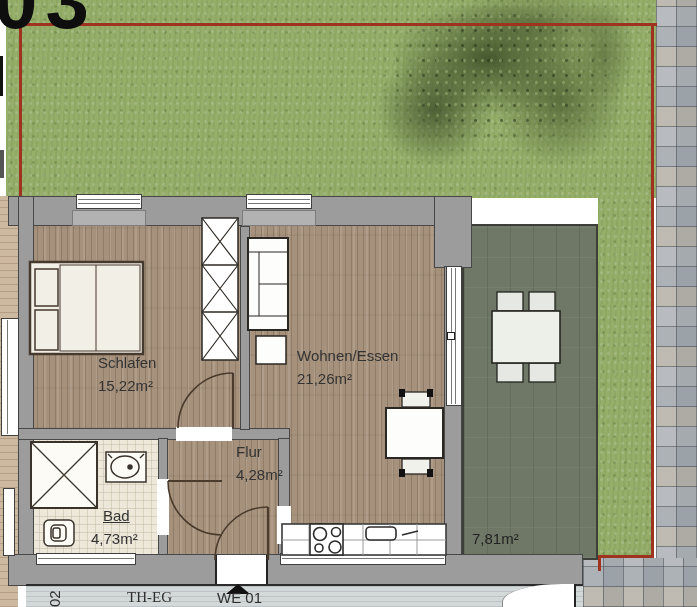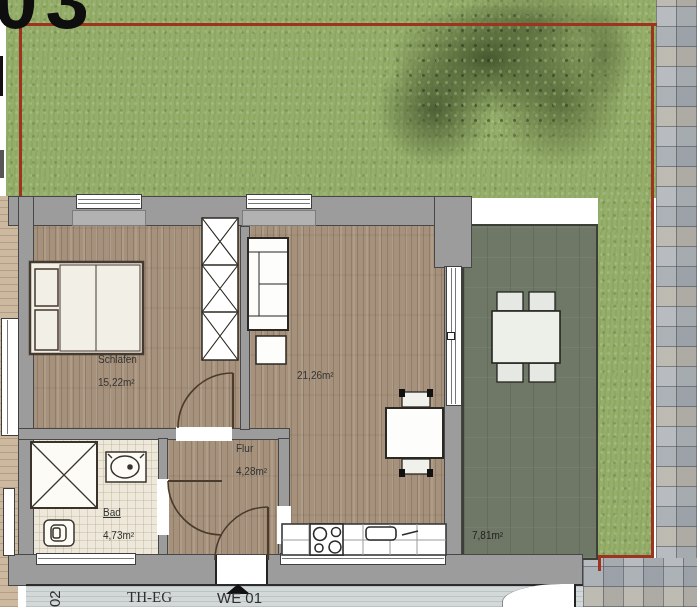--- a/index.html
+++ b/index.html
@@ -52,21 +52,21 @@
       repeating-linear-gradient(0deg, rgba(255,255,255,.05) 0 1px, transparent 1px 30px);
     border:2px solid #3c3f38;box-sizing:border-box;}
   .hallstrip{background:#d3d8d8;
     background-image:repeating-linear-gradient(0deg, rgba(120,132,138,.25) 0 1px, transparent 1px 5px);
     border-top:2px solid #2c2c2c;box-sizing:border-box;}
   .opening{background:#fff;}
   .winbar{background:#fff;border:1px solid #3f3f3f;box-sizing:border-box;}
   .winline{background:#777;}
   .niche{background:#b2b2b2;border:1px solid #7c7c7c;box-sizing:border-box;}
   
-  .lbl{position:absolute;font-size:10px;color:#333;white-space:nowrap;}
+  .lbl{position:absolute;font-size:15px;color:#333;white-space:nowrap;}
   .lbl.dark{color:#222;}
   .plotnum{position:absolute;font-size:78px;font-weight:700;color:#0e0e0e;letter-spacing:8px;}
   .striplbl{position:absolute;font-size:15px;color:#2f2f2f;white-space:nowrap;}
   .rot{transform:rotate(-90deg);transform-origin:0 0;}
   .tri-up{width:0;height:0;border-left:12px solid transparent;border-right:12px solid transparent;
           border-bottom:10px solid #111;}
   svg{position:absolute;left:0;top:0;}
 </style>
 </head>
 <body>
@@ -237,24 +237,25 @@
     </g>
     <g fill="none" stroke="#4a3b2c" stroke-width="1.6">
       <path d="M215,560 A53,53 0 0 1 268,507"></path>
       <line x1="268" y1="507" x2="268" y2="560" stroke-width="2.2"></line>
     </g>
   </svg>
 
   <span class="lbl" style="left:98px;top:354px;">Schlafen</span>
   <span class="lbl" style="left:98px;top:377px;">15,22m²</span>
 
+  <span class="lbl" style="left:297px;top:347px;">Wohnen/Essen</span>
   <span class="lbl" style="left:297px;top:370px;">21,26m²</span>
 
   <span class="lbl" style="left:103px;top:507px;text-decoration:underline;">Bad</span>
-  <span class="lbl" style="left:103px;top:530px;">4,73m²</span>
+  <span class="lbl" style="left:91px;top:530px;">4,73m²</span>
 
   <span class="lbl" style="left:236px;top:443px;">Flur</span>
   <span class="lbl" style="left:236px;top:466px;">4,28m²</span>
 
   <span class="lbl dark" style="left:472px;top:530px;">7,81m²</span>
 
   <span class="striplbl" style="left:127px;top:589px;font-family:Liberation Serif, serif;">TH-EG</span>
   <span class="striplbl" style="left:217px;top:589px;">WE 01</span>
   <span class="striplbl rot" style="left:46px;top:607px;">02</span>
 

